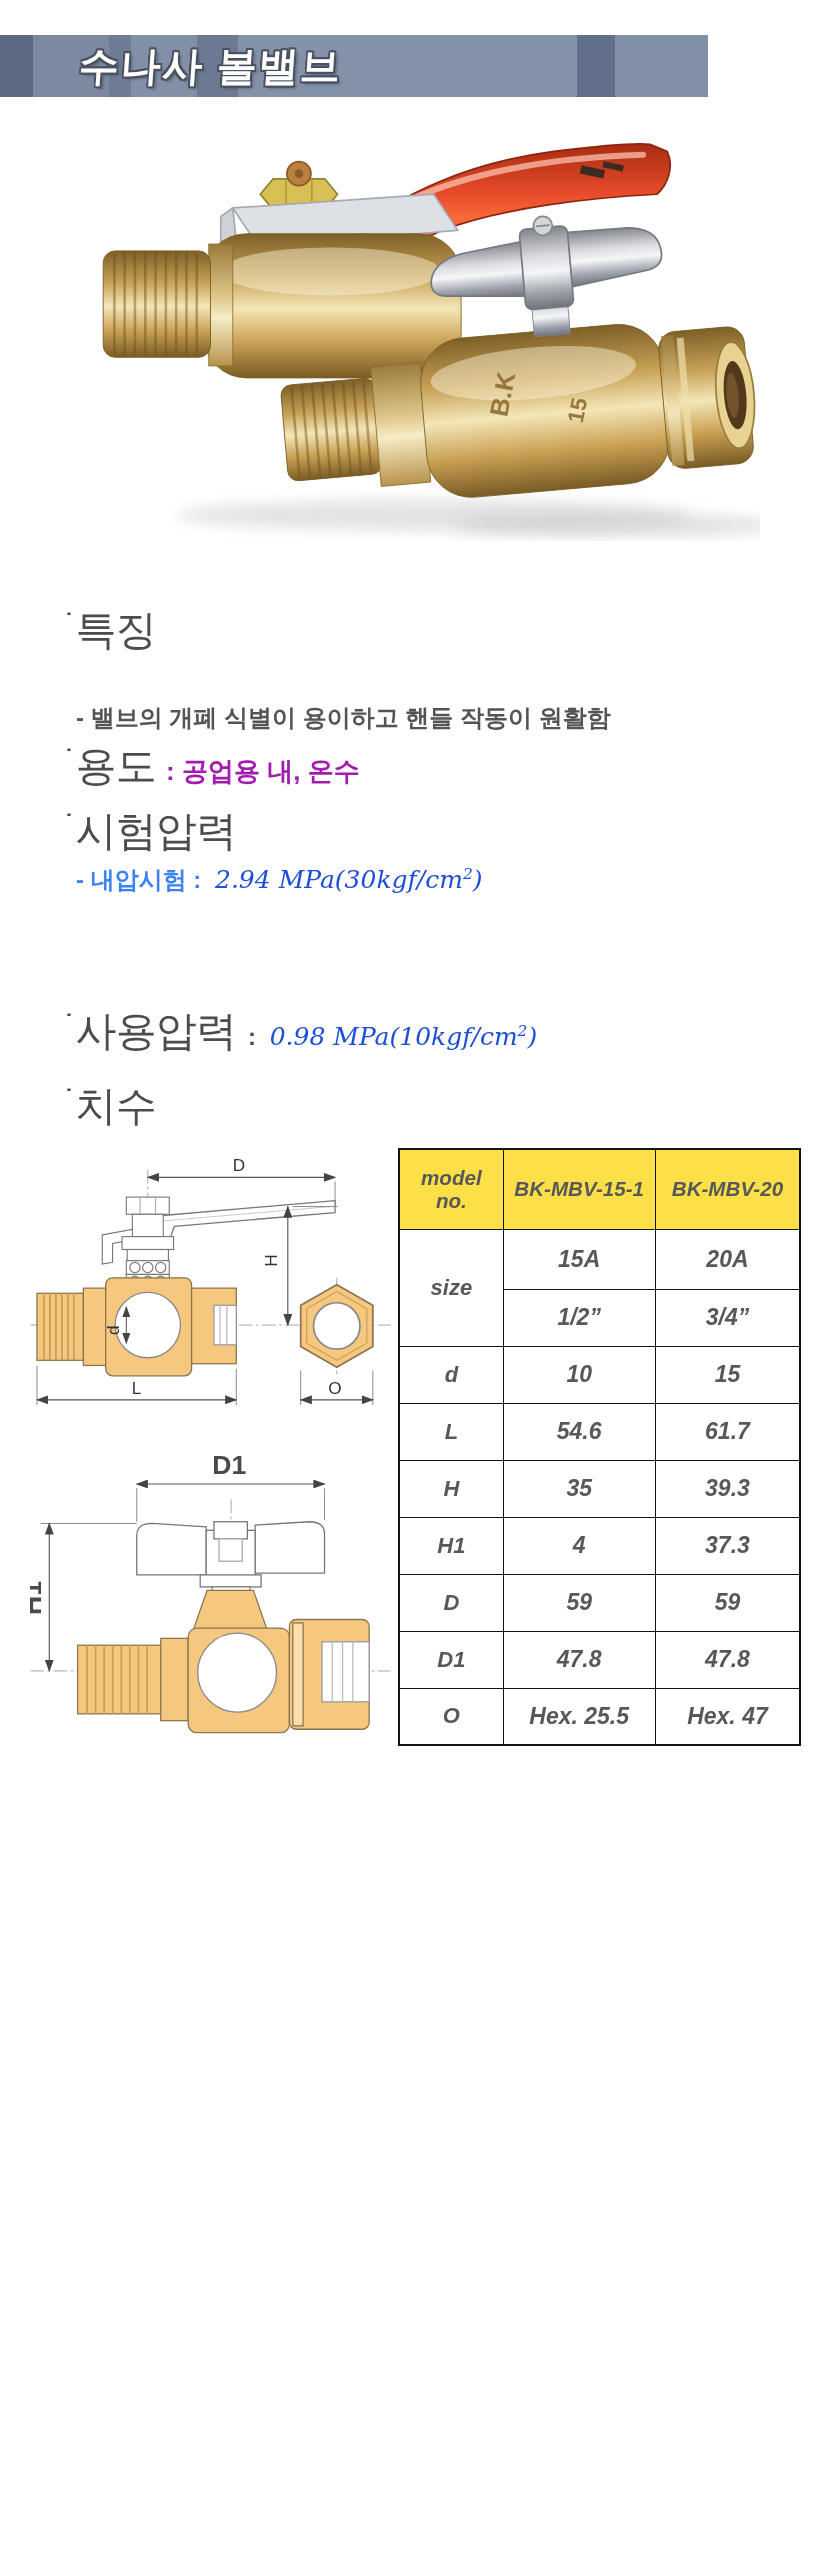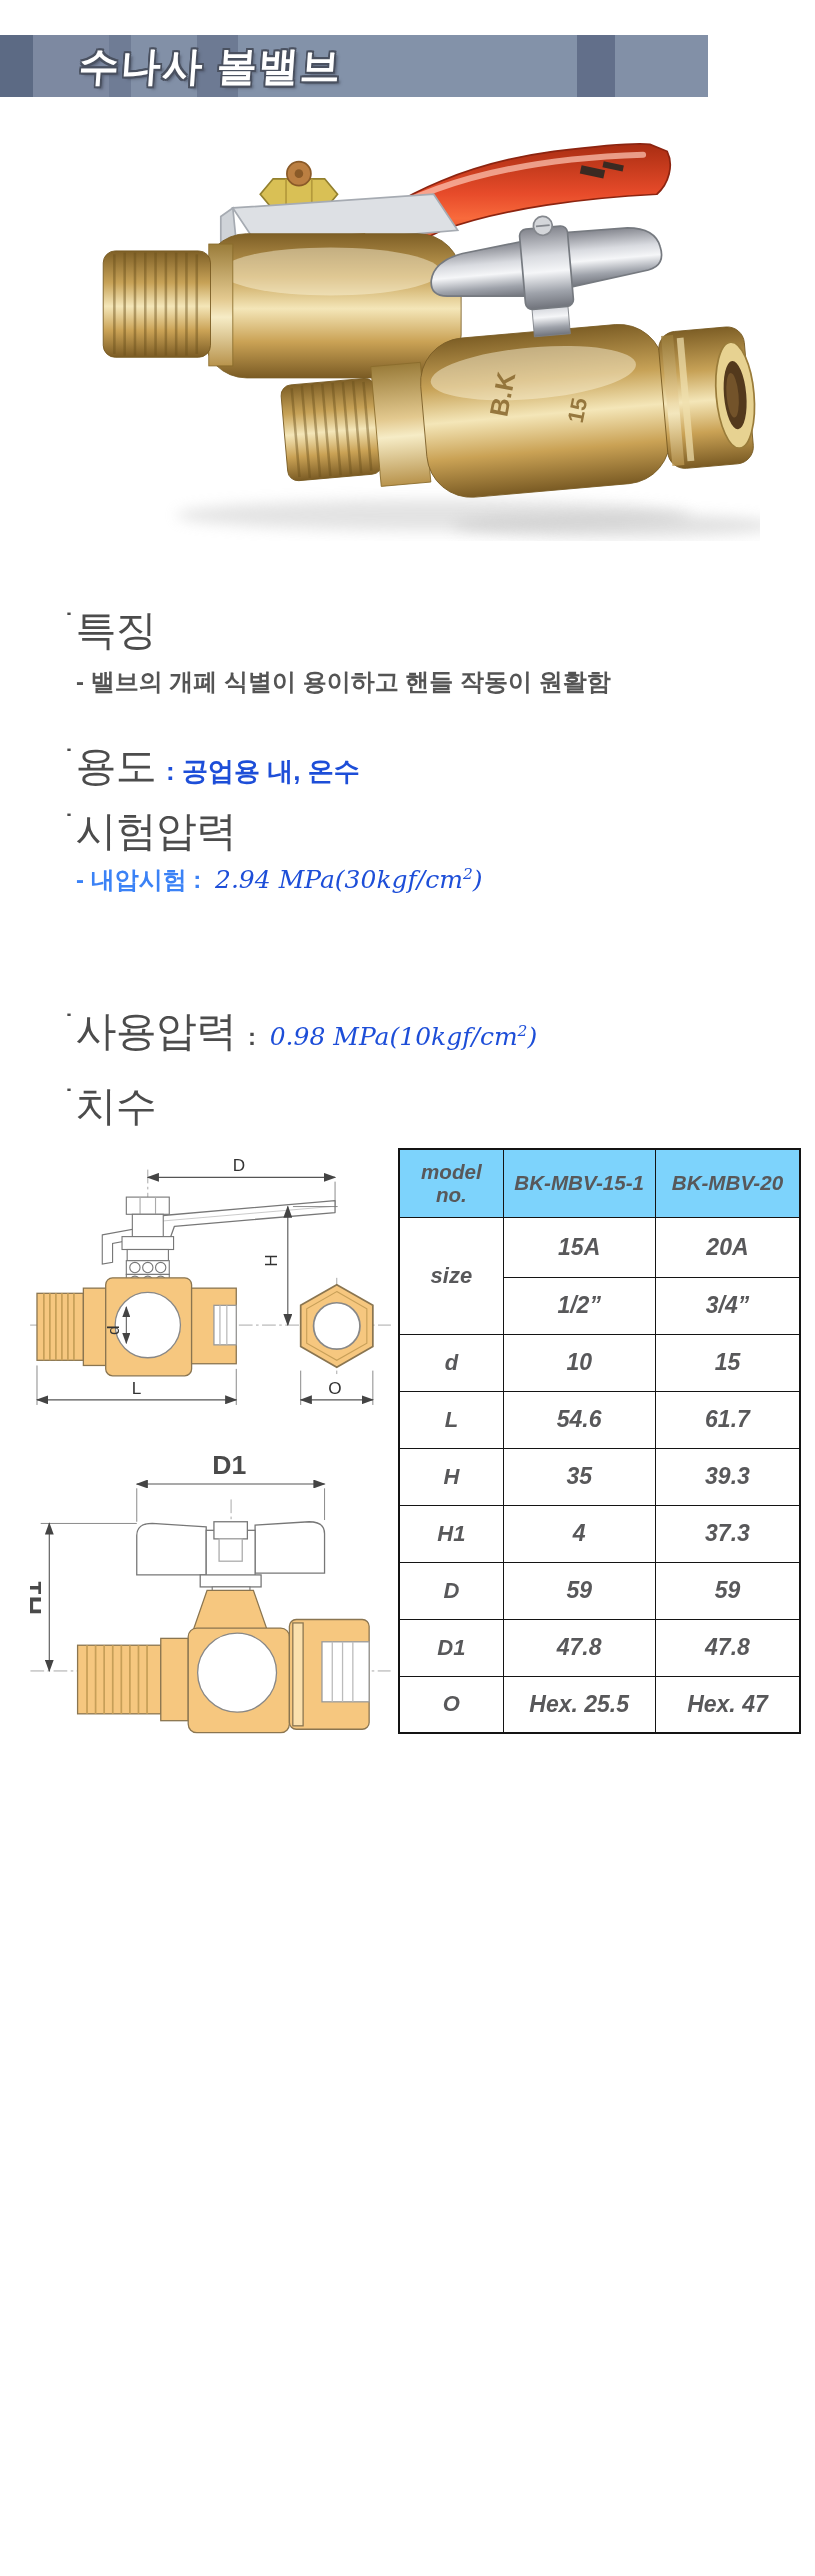--- a/index.html
+++ b/index.html
@@ -22,36 +22,36 @@
     transform:skewX(-4deg);
     text-shadow:-1.7px -1.7px 0 #4a5160,1.7px -1.7px 0 #4a5160,-1.7px 1.7px 0 #4a5160,1.7px 1.7px 0 #4a5160,
                 -1.7px 0 0 #4a5160,1.7px 0 0 #4a5160,0 -1.7px 0 #4a5160,0 1.7px 0 #4a5160,
                 3.4px 3.4px 2.6px rgba(60,66,82,.55);}
 
   
   .sec{position:absolute;left:65px;display:flex;align-items:baseline;white-space:nowrap;}
   .tick{font-size:24px;font-weight:900;color:#4c4c4c;position:relative;top:-13.7px;margin-right:2.6px;}
   .h1k{font-size:41px;font-weight:400;color:#4c4c4c;letter-spacing:-0.9px;margin-top:11px;}
   .bullet{position:absolute;left:76px;font-size:24px;font-weight:700;color:#545454;white-space:nowrap;}
-  .inlineval{font-size:26px;font-weight:700;color:#1d4ed8;margin-left:10.3px;}
+  .inlineval{font-size:26px;font-weight:700;color:#a21caf;margin-left:10.3px;}
   .plabel{font-size:24px;font-weight:800;color:#3b82f6;}
   .formula{font-family:"DejaVu Serif","Liberation Serif",serif;font-style:italic;
            font-size:25px;color:#1d4ed8;font-weight:400;margin-left:13.7px;}
   .formula sup{font-size:15.5px;}
   .colon{font-size:24px;font-weight:800;color:#4a4a4a;margin-left:12px;}
 
   
   .spec{position:absolute;left:398px;top:1148px;border-collapse:collapse;
         font-style:italic;font-weight:bold;color:#58585a;text-align:center;
         font-family:"Liberation Sans",sans-serif;border:2.6px solid #141414;}
   .spec td,.spec th{border:1.7px solid #141414;padding:0 3.4px;vertical-align:middle;}
   .spec .c1{width:96px;}
   .spec .c2{width:144px;}
   .spec .c3{width:137px;}
-  .spec .hrow{height:68px;background:#7dd3fc;font-size:20.6px;line-height:1.15;}
+  .spec .hrow{height:80px;background:#fde047;font-size:20.6px;line-height:1.15;}
   .spec .r{height:57px;font-size:23px;}
   .spec .r1{height:60px;}
   .spec .lab{font-size:22px;}
 
   
   .drw{position:absolute;}
   .dimtext{font-family:"Liberation Sans",sans-serif;font-size:20px;fill:#333333;}
   .dimbig{font-family:"Liberation Sans",sans-serif;font-size:31px;font-weight:bold;fill:#4a4a4a;}
 </style>
 </head>
@@ -170,21 +170,21 @@
         <ellipse cx="772" cy="332" rx="13" ry="40" fill="#53391c"></ellipse>
         <ellipse cx="769" cy="332" rx="7" ry="26" fill="#7c5a2e" opacity="0.8"></ellipse>
       </g>
     </g>
   </svg>
 
   <div class="sec" style="top:592px">
     <span class="tick">˙</span>
     <span class="h1k">특징</span>
   </div>
-  <div class="bullet" style="top:666px">- 밸브의 개폐 식별이 용이하고 핸들 작동이 원활함</div>
+  <div class="bullet" style="top:702px">- 밸브의 개폐 식별이 용이하고 핸들 작동이 원활함</div>
 
   <div class="sec" style="top:728px">
     <span class="tick">˙</span>
     <span class="h1k">용도</span>
     <span class="inlineval">: 공업용 내, 온수</span>
   </div>
 
   <div class="sec" style="top:793px">
     <span class="tick">˙</span>
     <span class="h1k">시험압력</span>

